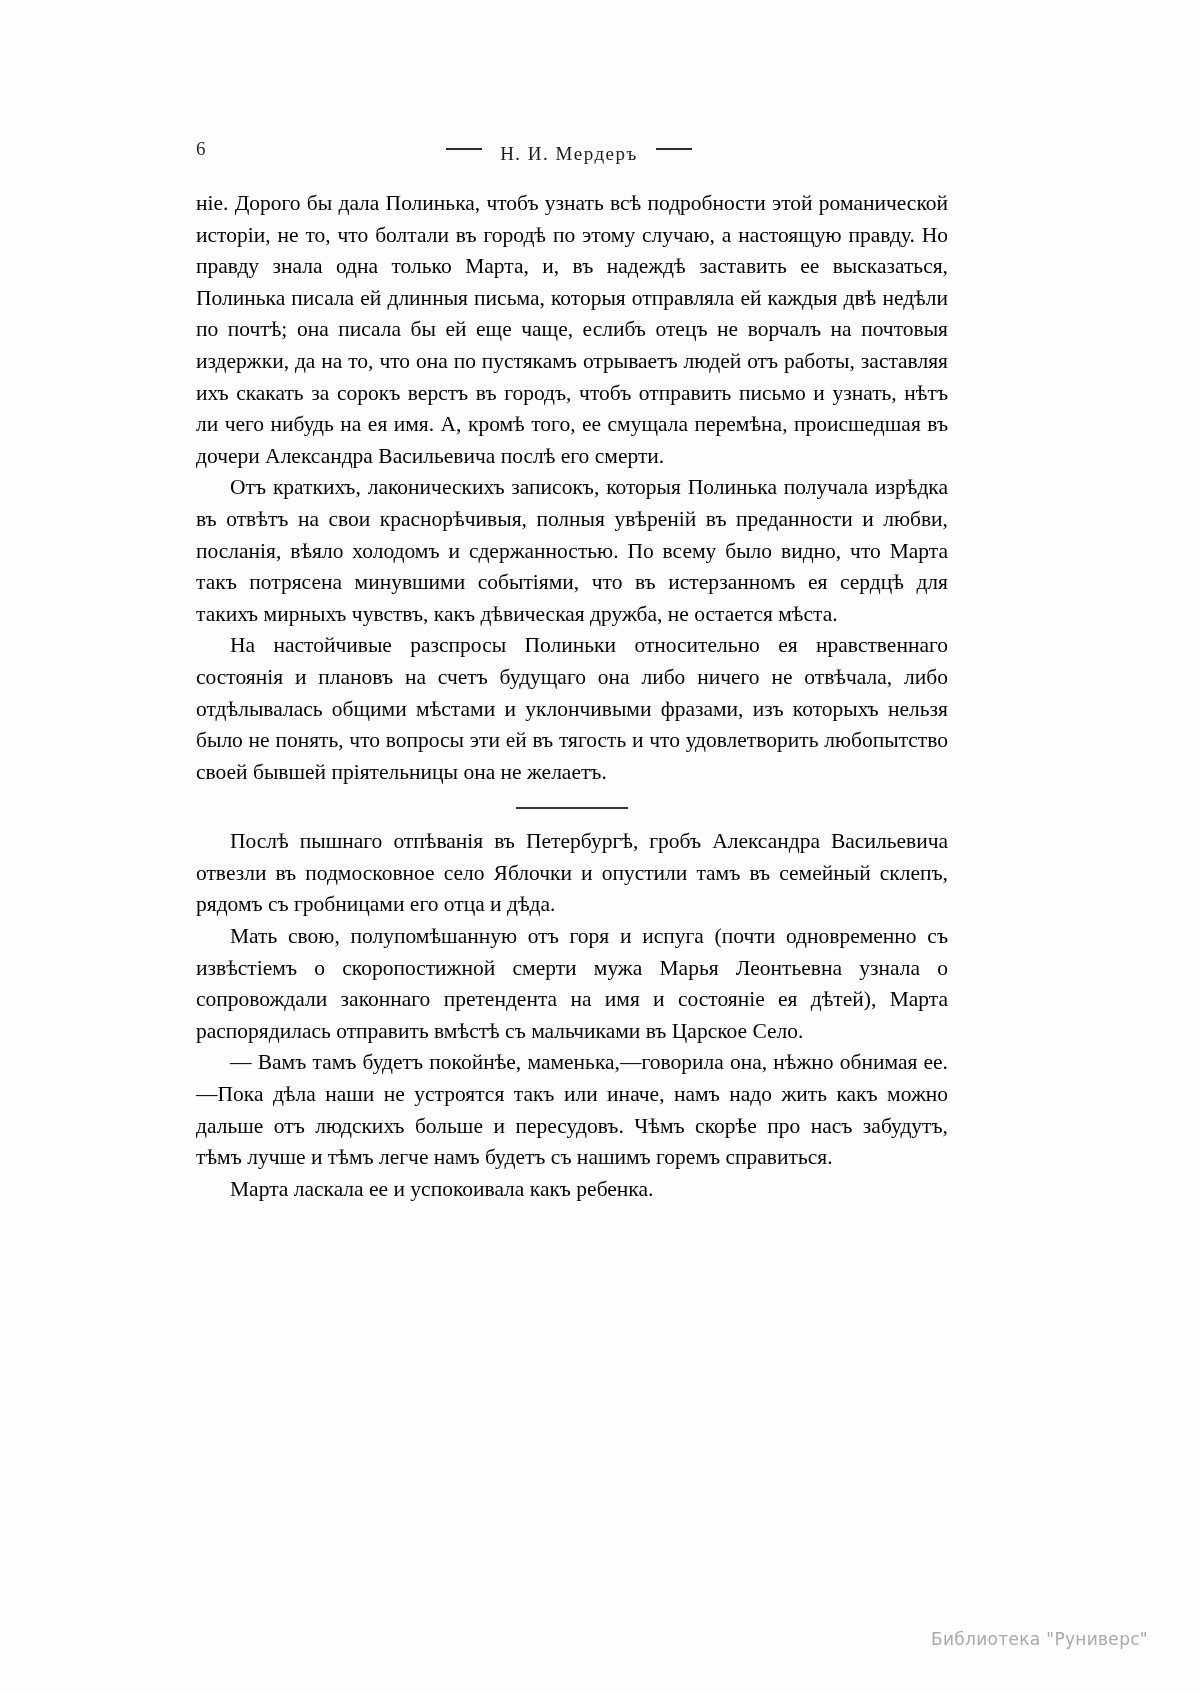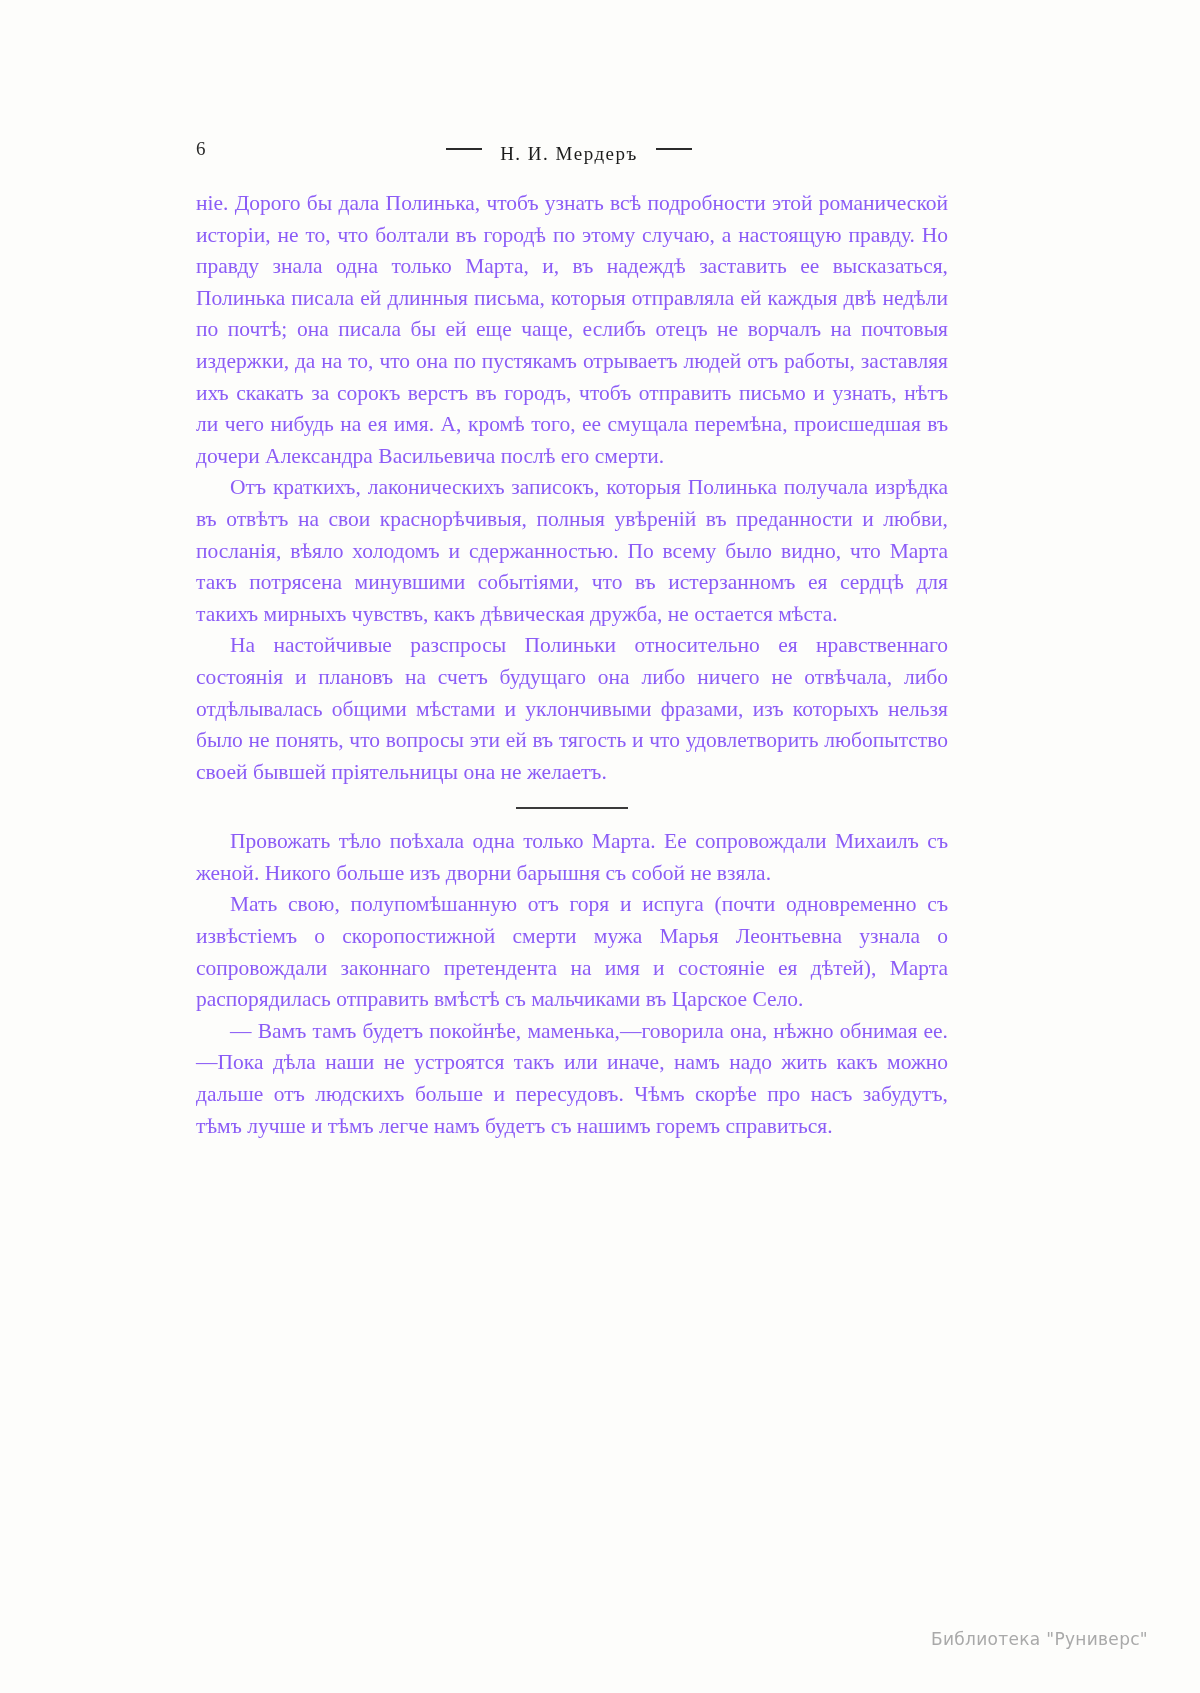--- a/index.html
+++ b/index.html
@@ -60,21 +60,21 @@
     position: relative;
     top: -5px;
   }
   p.body {
     margin: 0;
     font-size: 21.5px;
     line-height: 31.6px;
     text-align: justify;
     text-justify: inter-word;
     text-indent: 34px;
-    color: #8b5cf6;
+    color: #000000;
     hyphens: none;
   }
   p.body.noindent {
     text-indent: 0;
   }
   .divider {
     width: 112px;
     height: 2px;
     background: #3a3a3a;
     margin: 19px auto 17px auto;
@@ -104,21 +104,22 @@
         <span class="rule-short"></span>
       </span>
     </div>
 
     <p class="body noindent">ніе. Дорого бы дала Полинька, чтобъ узнать всѣ подробности этой романической исторіи, не то, что болтали въ городѣ по этому случаю, а настоящую правду. Но правду знала одна только Марта, и, въ надеждѣ заставить ее высказаться, Полинька писала ей длинныя письма, которыя отправляла ей каждыя двѣ недѣли по почтѣ; она писала бы ей еще чаще, еслибъ отецъ не ворчалъ на почтовыя издержки, да на то, что она по пустякамъ отрываетъ людей отъ работы, заставляя ихъ скакать за сорокъ верстъ въ городъ, чтобъ отправить письмо и узнать, нѣтъ ли чего нибудь на ея имя. А, кромѣ того, ее смущала перемѣна, происшедшая въ дочери Александра Васильевича послѣ его смерти.</p>
     <p class="body">Отъ краткихъ, лаконическихъ записокъ, которыя Полинька получала изрѣдка въ отвѣтъ на свои краснорѣчивыя, полныя увѣреній въ преданности и любви, посланія, вѣяло холодомъ и сдержанностью. По всему было видно, что Марта такъ потрясена минувшими событіями, что въ истерзанномъ ея сердцѣ для такихъ мирныхъ чувствъ, какъ дѣвическая дружба, не остается мѣста.</p>
     <p class="body">На настойчивые разспросы Полиньки относительно ея нравственнаго состоянія и плановъ на счетъ будущаго она либо ничего не отвѣчала, либо отдѣлывалась общими мѣстами и уклончивыми фразами, изъ которыхъ нельзя было не понять, что вопросы эти ей въ тягость и что удовлетворить любопытство своей бывшей пріятельницы она не желаетъ.</p>
 
     <div class="divider"></div>
 
-    <p class="body">Провожать тѣло поѣхала одна только Марта. Ее сопровождали Михаилъ съ женой. Никого больше изъ дворни барышня съ собой не взяла.</p>
+    <p class="body">Послѣ пышнаго отпѣванія въ Петербургѣ, гробъ Александра Васильевича отвезли въ подмосковное село Яблочки и опустили тамъ въ семейный склепъ, рядомъ съ гробницами его отца и дѣда.</p>
     <p class="body">Мать свою, полупомѣшанную отъ горя и испуга (почти одновременно съ извѣстіемъ о скоропостижной смерти мужа Марья Леонтьевна узнала о сопровождали законнаго претендента на имя и состояніе ея дѣтей), Марта распорядилась отправить вмѣстѣ съ мальчиками въ Царское Село.</p>
     <p class="body">— Вамъ тамъ будетъ покойнѣе, маменька,—говорила она, нѣжно обнимая ее.—Пока дѣла наши не устроятся такъ или иначе, намъ надо жить какъ можно дальше отъ людскихъ больше и пересудовъ. Чѣмъ скорѣе про насъ забудутъ, тѣмъ лучше и тѣмъ легче намъ будетъ съ нашимъ горемъ справиться.</p>
+    <p class="body">Марта ласкала ее и успокоивала какъ ребенка.</p>
 
   </div>
 
   <div class="watermark">Библиотека "Руниверс"</div>
 
 </div>
 
 </body></html>

